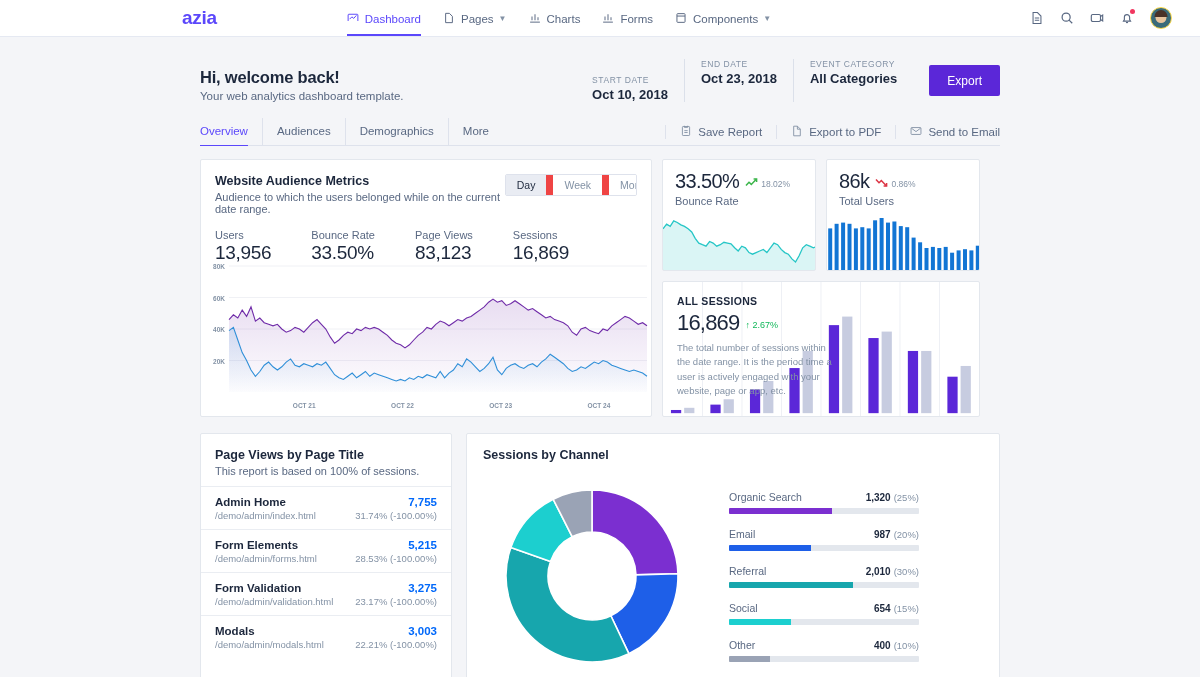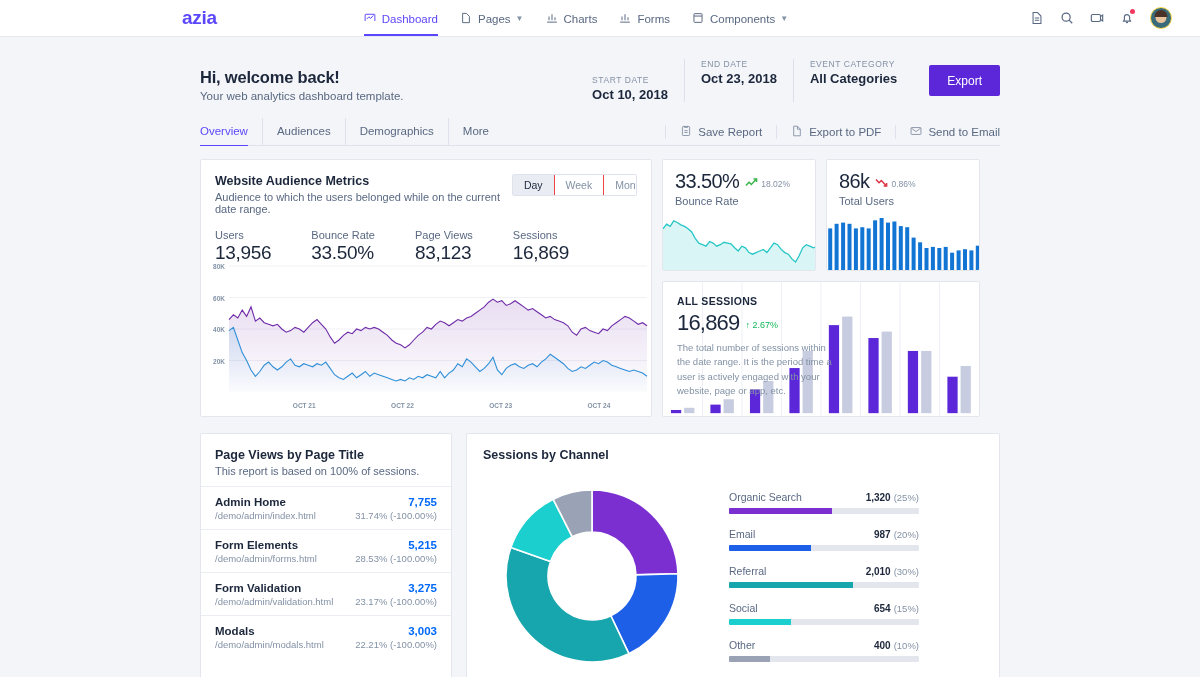--- a/index.html
+++ b/index.html
@@ -13,21 +13,20 @@
 
   
   .navbar {
     height: 37px;
     border-bottom: 1px solid #e5e9f2;
     display: flex;
     align-items: center;
     padding: 0 28px 0 182px;
     background: #fff;
     position: relative;
-    gap: 17px;
   }
   .brand {
     font-size: 19px;
     font-weight: 700;
     color: #5b47fb;
     letter-spacing: -0.3px;
   }
   .nav-items { display: flex; align-items: center; gap: 22px; margin-left: 130px; height: 100%; }
   .nav-item {
     display: flex; align-items: center; gap: 6px;
@@ -121,21 +120,21 @@
 
   .metrics-head { padding: 14px 14px 0 14px; display: flex; }
   .metrics-title { font-size: 12.5px; font-weight: 700; color: #1c273c; }
   .metrics-sub { font-size: 11px; color: #596882; margin-top: 3px; }
   .seg {
     margin-left: auto; display: flex; border: 1px solid #dee2ec; border-radius: 2px;
     overflow: hidden; height: 22px; align-self: flex-start;
   }
   .seg-btn {
     font-size: 10.5px; color: #8392a5; padding: 0 11px; display: flex; align-items: center;
-    border-right: 1px solid #ef4444; cursor: pointer; background: #fff;
+    border-right: 7px solid #ef4444; cursor: pointer; background: #fff;
   }
   .seg-btn:last-child { border-right: none; }
   .seg-btn.active { background: #e9ecf3; color: #1c273c; font-weight: 500; }
 
   .kpis { display: flex; gap: 8px; padding: 14px 14px 0 14px; }
   .kpi { margin-right: 32px; }
   .kpi:last-child { margin-right: 0; }
   .kpi-label { font-size: 11px; color: #596882; }
   .kpi-value { font-size: 19px; font-weight: 400; margin-top: 1px; letter-spacing: -0.3px; color:#1c273c; }
 

